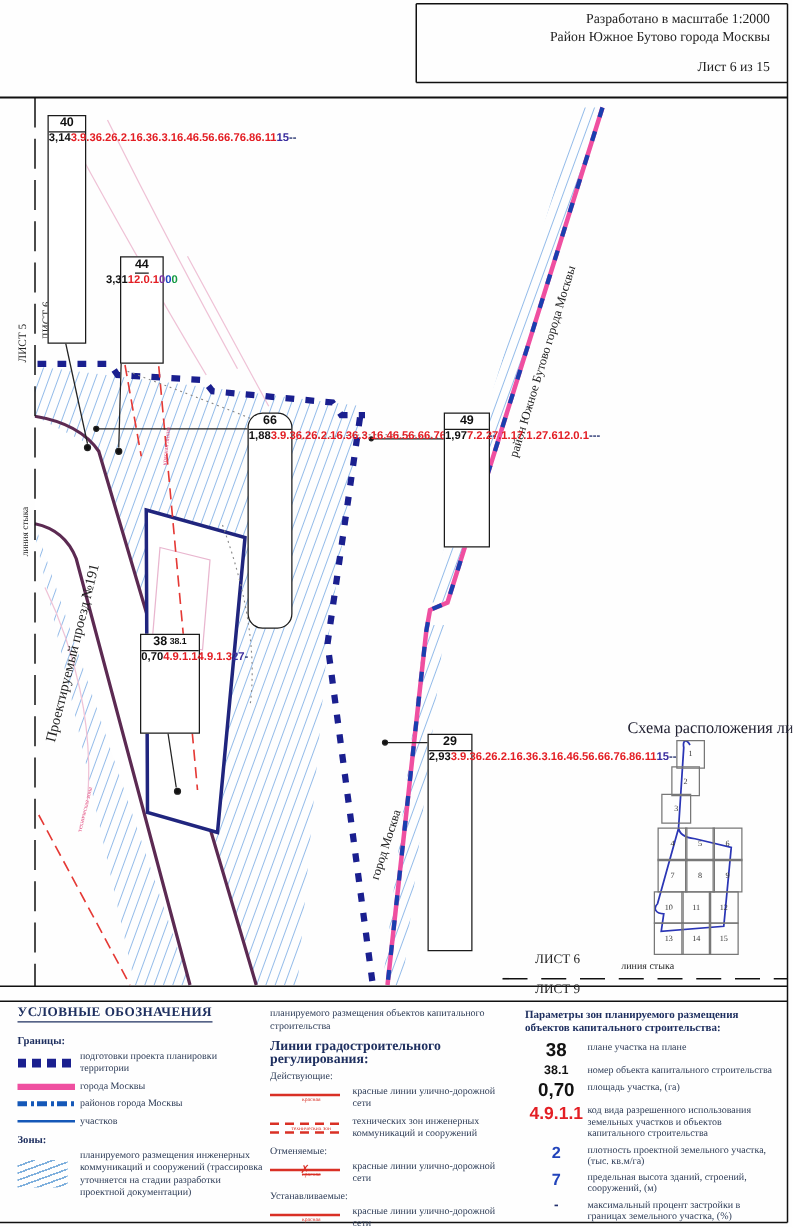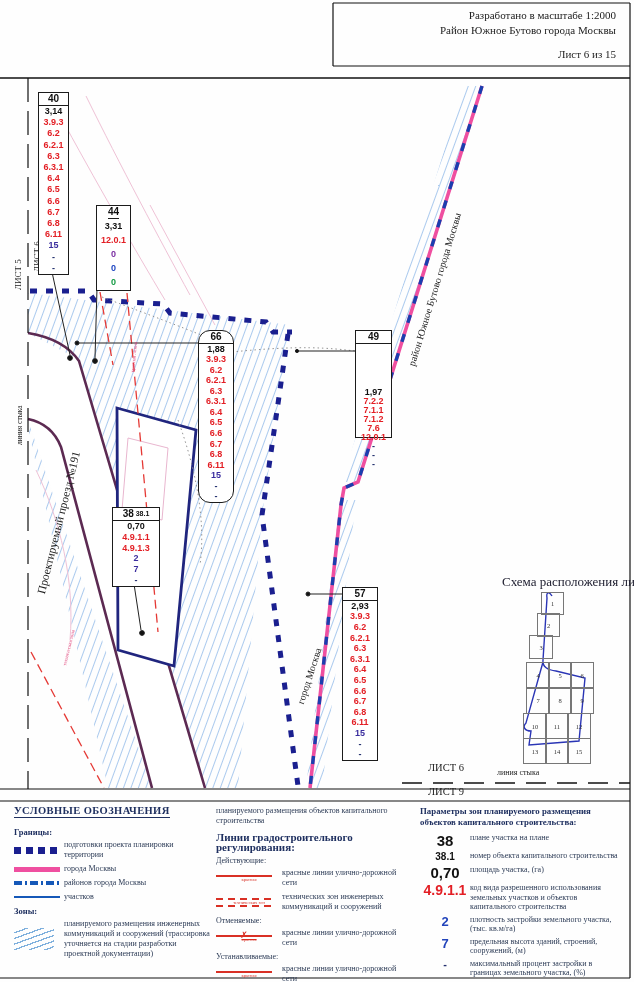--- a/index.html
+++ b/index.html
@@ -7,21 +7,21 @@
         font-family:"Liberation Serif",serif;color:#222;}
   svg{position:absolute;left:0;top:0;z-index:1;}
   .lab{position:absolute;z-index:4;white-space:nowrap;}
   .rot{transform-origin:0 0;}
   
   .pbox{position:absolute;z-index:5;background:#fff;border:1.3px solid #1b1b1b;
         font-family:"Liberation Sans",sans-serif;font-weight:bold;text-align:center;
         display:flex;flex-direction:column;}
   .pbox-head{border-bottom:1.2px solid #1b1b1b;font-size:10px;line-height:12px;color:#111;}
   .pbox-head .id2{font-size:7px;vertical-align:top;}
-  .pbox-vals{flex:1;display:flex;flex-direction:column;justify-content:space-around;}
+  .pbox-vals{flex:1;display:flex;justify-content:space-around;}
   .pv{font-size:9px;line-height:9px;}
   .c-k{color:#111}.c-r{color:#e31e24}.c-i{color:#3a2d9e}.c-b{color:#1f46c2}
   .c-g{color:#149a43}.c-p{color:#7b2fa3}.c-d{color:#23306e}
   
   .sheet{position:absolute;z-index:3;border:1px solid #777;color:#333;
          font-size:6.5px;display:flex;align-items:center;justify-content:center;
          font-family:"Liberation Serif",serif;background:transparent;}
   
   .col{position:absolute;z-index:4;font-size:8px;line-height:10px;color:#2b3a55;}
   .leg-title{font-size:10.5px;font-weight:bold;color:#1f3060;letter-spacing:.4px;
@@ -213,21 +213,21 @@
           <span class="pv c-r">6.5</span>
           <span class="pv c-r">6.6</span>
           <span class="pv c-r">6.7</span>
           <span class="pv c-r">6.8</span>
           <span class="pv c-r">6.11</span>
           <span class="pv c-i">15</span>
           <span class="pv c-d">-</span>
           <span class="pv c-d">-</span>
         </div>
       </div>
-      <div class="pbox" style="left: 355px; top: 330px; width: 35px; height: 106px; gap: 44px;">
+      <div class="pbox" style="left: 355px; top: 330px; width: 35px; height: 106px;">
         <div class="pbox-head">49</div>
         <div class="pbox-vals">
           <span class="pv c-k">1,97</span>
           <span class="pv c-r">7.2.2</span>
           <span class="pv c-r">7.1.1</span>
           <span class="pv c-r">7.1.2</span>
           <span class="pv c-r">7.6</span>
           <span class="pv c-r">12.0.1</span>
           <span class="pv c-d">-</span>
           <span class="pv c-d">-</span>
@@ -239,21 +239,21 @@
         <div class="pbox-vals">
           <span class="pv c-k">0,70</span>
           <span class="pv c-r">4.9.1.1</span>
           <span class="pv c-r">4.9.1.3</span>
           <span class="pv c-i">2</span>
           <span class="pv c-i">7</span>
           <span class="pv c-d">-</span>
         </div>
       </div>
       <div class="pbox" style="left: 342px; top: 587px; width: 34px; height: 172px;">
-        <div class="pbox-head">57</div>
+        <div class="pbox-head">29</div>
         <div class="pbox-vals">
           <span class="pv c-k">2,93</span>
           <span class="pv c-r">3.9.3</span>
           <span class="pv c-r">6.2</span>
           <span class="pv c-r">6.2.1</span>
           <span class="pv c-r">6.3</span>
           <span class="pv c-r">6.3.1</span>
           <span class="pv c-r">6.4</span>
           <span class="pv c-r">6.5</span>
           <span class="pv c-r">6.6</span>
@@ -346,21 +346,21 @@
       <div class="prm-row">
         <div class="prm-key pk-big">0,70</div>
         <div class="prm-desc">площадь участка, (га)</div>
       </div>
       <div class="prm-row">
         <div class="prm-key pk-red">4.9.1.1</div>
         <div class="prm-desc">код вида разрешенного использования земельных участков и объектов капитального строительства</div>
       </div>
       <div class="prm-row">
         <div class="prm-key pk-blue">2</div>
-        <div class="prm-desc">плотность застройки земельного участка, (тыс. кв.м/га)</div>
+        <div class="prm-desc">плотность проектной земельного участка, (тыс. кв.м/га)</div>
       </div>
       <div class="prm-row">
         <div class="prm-key pk-blue">7</div>
         <div class="prm-desc">предельная высота зданий, строений, сооружений, (м)</div>
       </div>
       <div class="prm-row">
         <div class="prm-key pk-dash">-</div>
         <div class="prm-desc">максимальный процент застройки в границах земельного участка, (%)</div>
       </div>
     </div>

